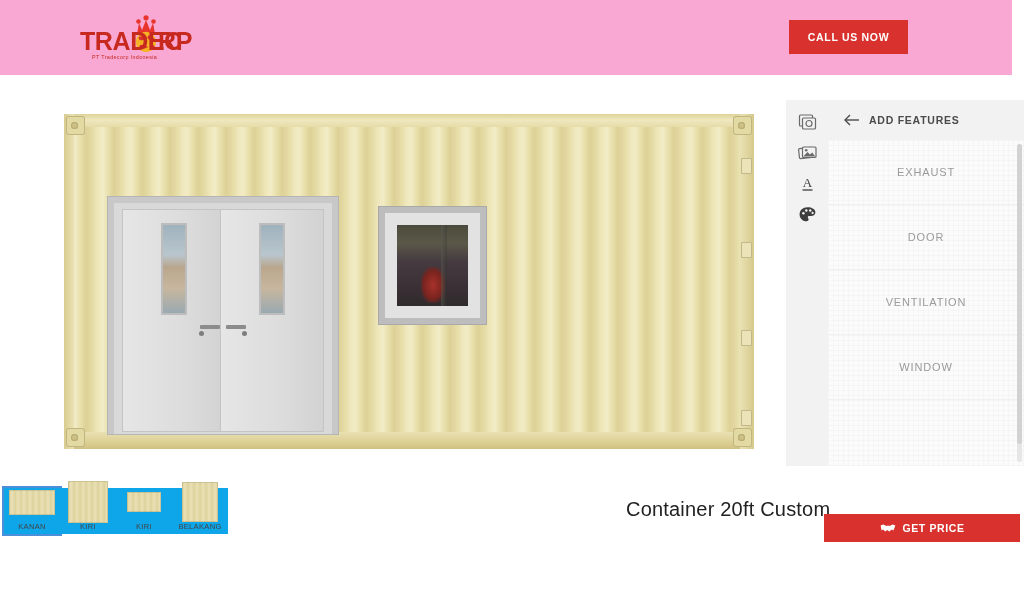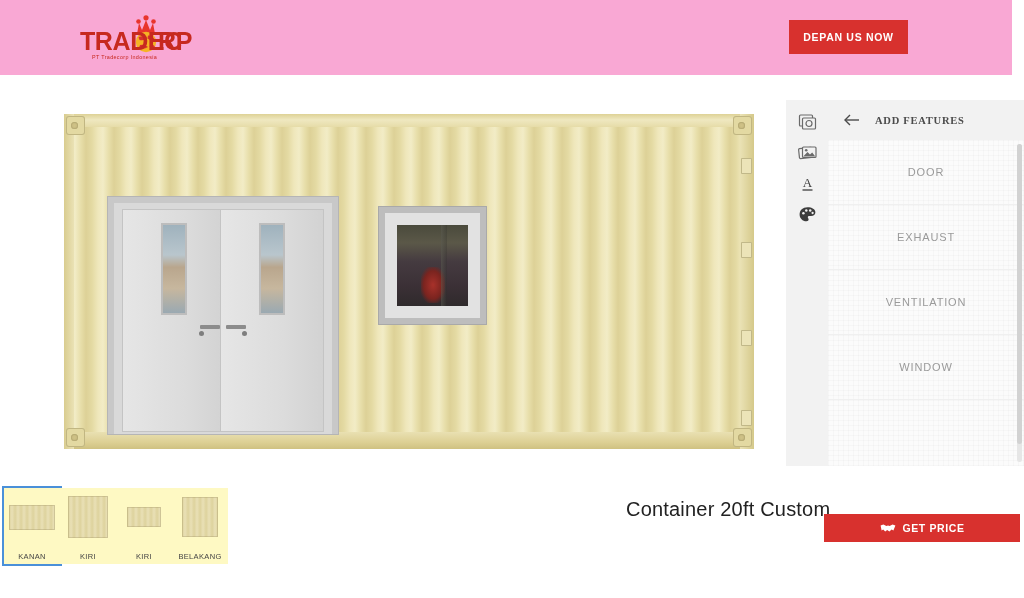--- a/index.html
+++ b/index.html
@@ -174,23 +174,22 @@
     position:absolute; left:0; width:42px; height:30px;
     display:flex; align-items:center; justify-content:center;
     cursor:pointer; color:#6a6a6a;
   }
   .rail-icon.i0{ top:6px; } .rail-icon.i1{ top:37px; }
   .rail-icon.i2{ top:68px; } .rail-icon.i3{ top:99px; }
 
   .panel-head {
     position:absolute; left:42px; top:0; width:196px; height:40px;
     background:#f2f2f2;
-    display:flex; align-items:center; gap:15px; padding-left:16px;
+    display:flex; align-items:center; gap:9px; padding-left:16px;
     cursor:pointer;
-    font-family:Liberation Serif, serif;
   }
   .panel-head .ttl {
     font-size:10.5px; font-weight:bold; letter-spacing:.75px; color:#4b4b4b;
   }
   .feature-list {
     position:absolute; left:42px; top:40px; width:196px; height:326px;
     background:#fbfbfb;
     background-image:
       linear-gradient(to right, rgba(0,0,0,.018) 1px, transparent 1px),
       linear-gradient(to bottom, rgba(0,0,0,.018) 1px, transparent 1px);
@@ -208,23 +207,23 @@
     background:#e6e6e6; border-radius:3px; cursor:pointer;
   }
   .panel-scroll::after{
     content:""; position:absolute; left:0; top:0; width:5px; height:300px;
     background:#d2d2d2; border-radius:3px;
   }
 
   
   .thumbs { position:absolute; left:0; top:488px; width:400px; height:72px; }
   .thumb {
-    position:absolute; top:0; width:56px; height:76px;
+    position:absolute; top:0; width:56px; height:46px;
     display:flex; flex-direction:column; align-items:center; justify-content:flex-end;
-    cursor:pointer; background:#fef9c3;
+    cursor:pointer; background:#0ea5e9;
   }
   .thumb.sel { box-shadow:0 0 0 2px #4a90d9; }
   .thumb .img { position:absolute; left:0; right:0; top:0; bottom:18px;
                 display:flex; align-items:center; justify-content:center; }
   .thumb .cap {
     position:absolute; bottom:3px; left:0; right:0; text-align:center;
     font-size:7.5px; letter-spacing:.35px; color:#444;
   }
   .t0{ left:4px; } .t1{ left:60px; } .t2{ left:116px; } .t3{ left:172px; }
   .box {
@@ -278,21 +277,21 @@
           <path d="M64 31 q5 -1 8 2 q-4 3 -9 1 Z" fill="#d8312e"></path>
           <path d="M74.5 30.5 q4 0 4.5 3 q-3 1.5 -5.5 -1 Z" fill="#d8312e"></path>
         </g>
 
         <text x="4" y="36" font-family="Liberation Sans, sans-serif" font-size="25" font-weight="bold" fill="#c7291f" letter-spacing="-0.4">TRADEC</text>
         <text x="82" y="36" font-family="Liberation Sans, sans-serif" font-size="25" font-weight="bold" fill="#c7291f" letter-spacing="-0.4">RP</text>
         <text x="16" y="45" font-family="Liberation Sans, sans-serif" font-size="5.4" fill="#c7291f" letter-spacing=".35">PT Tradecorp Indonesia</text>
       </svg>
     </div>
 
-    <button class="call-btn">DEPAN US NOW</button>
+    <button class="call-btn">CALL US NOW</button>
   </div>
 
   <div class="left-tools">
 
     <div class="tool tool-back">
       <svg width="20" height="16" viewBox="0 0 20 16">
         <path d="M1 8 H18" stroke="#4a4a4a" stroke-width="1.5" fill="none"></path>
         <path d="M7 2 L1 8 L7 14" stroke="#4a4a4a" stroke-width="1.5" fill="none"></path>
       </svg>
       <span class="lbl">back</span>
@@ -428,22 +427,22 @@
 
     <div class="panel-head">
       <svg width="16" height="12" viewBox="0 0 16 12">
         <path d="M1 6 H15" stroke="#4b4b4b" stroke-width="1.4" fill="none"></path>
         <path d="M6 1 L1 6 L6 11" stroke="#4b4b4b" stroke-width="1.4" fill="none"></path>
       </svg>
       <span class="ttl">ADD FEATURES</span>
     </div>
 
     <div class="feature-list">
+      <div class="feature-item">EXHAUST</div>
       <div class="feature-item">DOOR</div>
-      <div class="feature-item">EXHAUST</div>
       <div class="feature-item">VENTILATION</div>
       <div class="feature-item">WINDOW</div>
     </div>
 
     <div class="panel-scroll"></div>
   </div>
 
   <div class="thumbs">
 
     <div class="thumb t0 sel">

